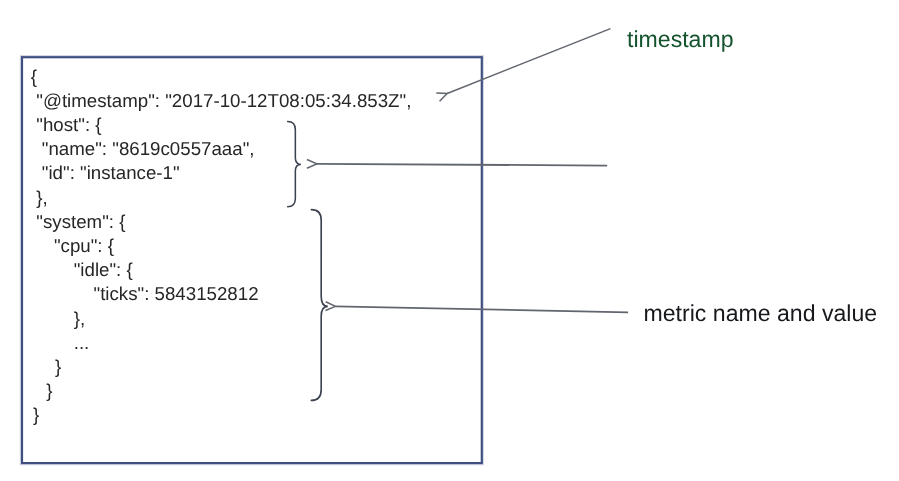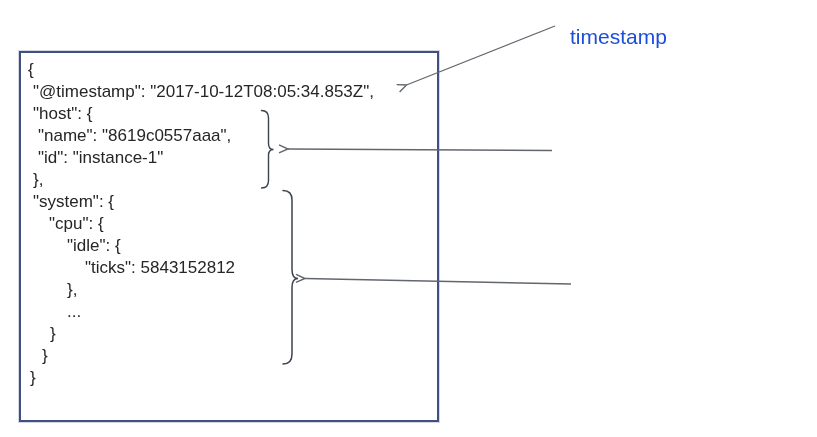--- a/index.html
+++ b/index.html
@@ -80,17 +80,18 @@
     <path d="M 283,190.5 Q 292,190.5 292,200 L 292,269.5 Q 292,278.5 298,278.5
              Q 292,278.5 292,287.5 L 292,354 Q 292,364 283,364" fill="none" stroke-width="1.5" stroke-linecap="round" stroke="#3b4250"></path>
 
     <line x1="555" y1="26" x2="406.5" y2="85" stroke-width="1.3" marker-end="url(#ah)" stroke="#62666e"></line>
 
     <line x1="552" y1="150.5" x2="288" y2="149" stroke-width="1.6" marker-end="url(#ah)" stroke="#62666e"></line>
 
     <line x1="571" y1="284" x2="305" y2="278.5" stroke-width="1.6" marker-end="url(#ah)" stroke="#62666e"></line>
   </svg>
 
-  <div class="anno-label label-timestamp" style="color: #1d4ed8;">timestamp</div>
+  <div class="anno-label label-timestamp" style="color: #14532d;">timestamp</div>
 
 
+  <div class="anno-label label-metric" style="color: rgb(22, 24, 28);">metric name and value</div>
 
 </div>
 
 </body></html>

